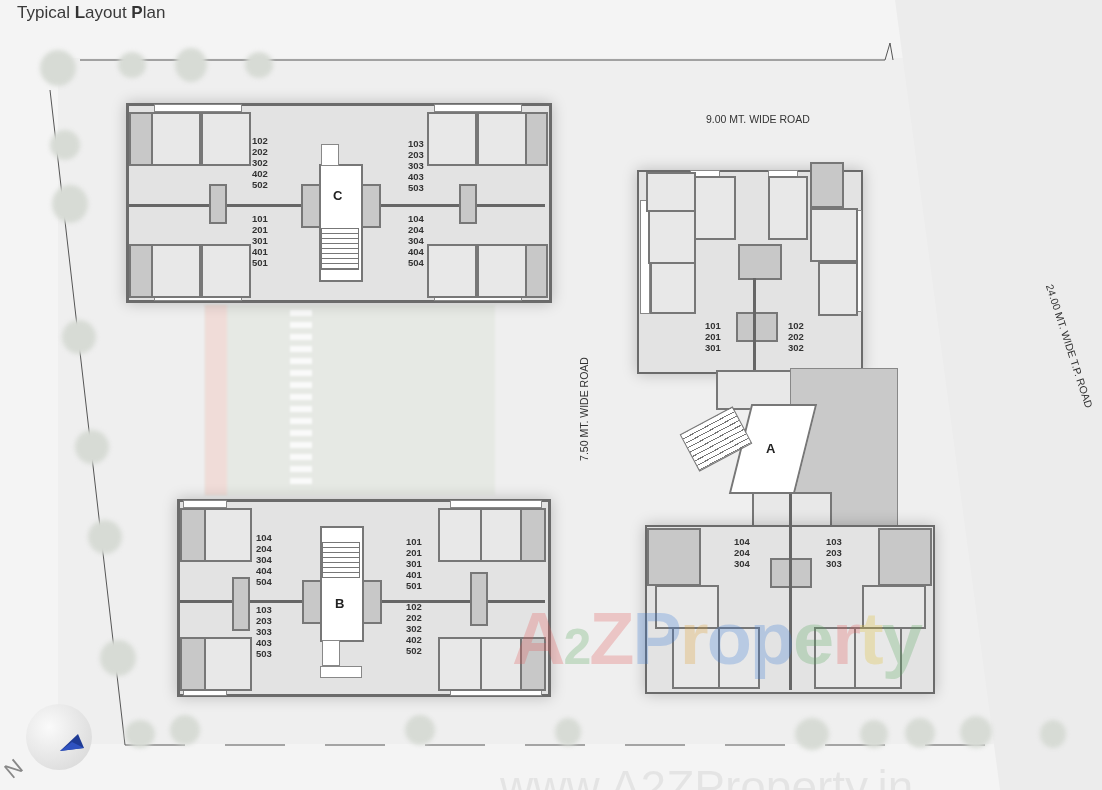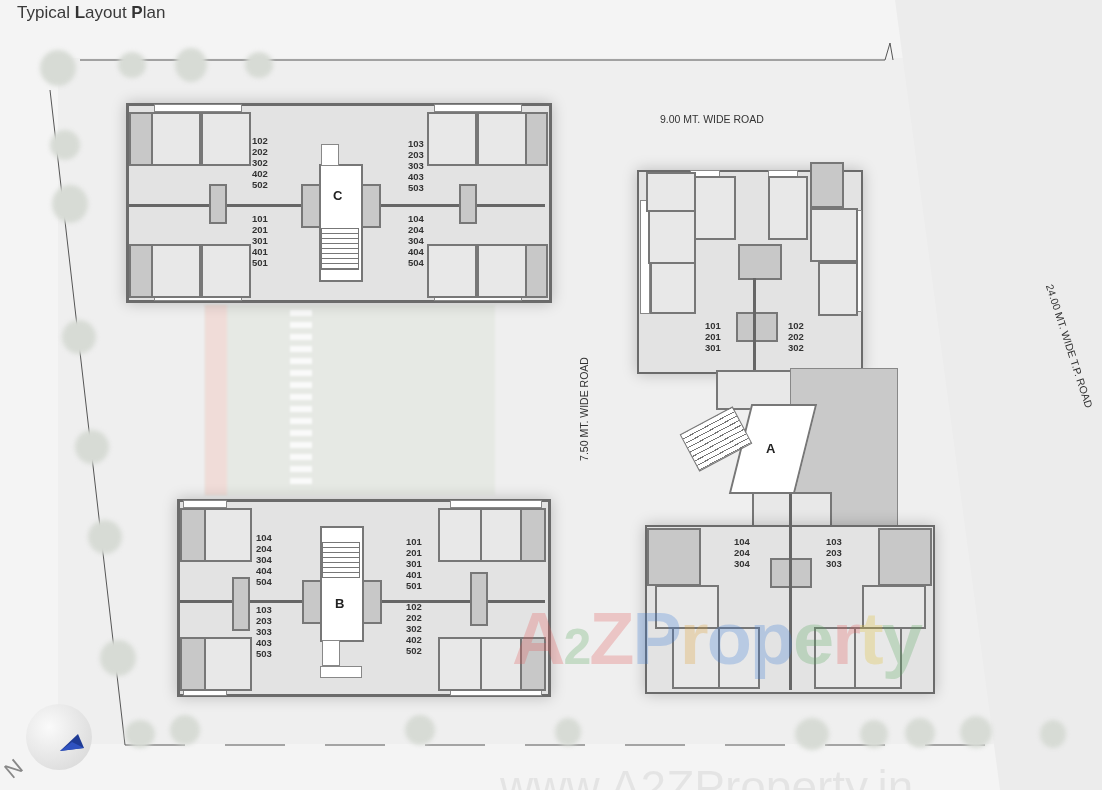--- a/index.html
+++ b/index.html
@@ -230,21 +230,21 @@
   <div>104</div>
     <div>204</div>
     <div>304</div>
 </div>
 <div class="unitnums" style="left:826px;top:536px">
   <div>103</div>
     <div>203</div>
     <div>303</div>
 </div>
 
-<span class="roadtxt" style="left:660px;top:113px">9.00 MT. WIDE ROAD</span>
+<span class="roadtxt" style="left:706px;top:113px">9.00 MT. WIDE ROAD</span>
 <span class="roadtxt" style="left:532px;top:403px;transform:rotate(-90deg)">7.50 MT. WIDE ROAD</span>
 <span class="roadtxt" style="left:1005px;top:340px;transform:rotate(72deg)">24.00 MT. WIDE T.P. ROAD</span>
 
 <div class="wm" style="left:512px;top:596px"><span style="color:#e35b5b">A</span><span style="color:#5aa860;font-size:50px">2</span><span style="color:#e35b5b">Z</span><span style="color:#3f7ed8">P</span><span style="color:#e0a030">r</span><span style="color:#3f7ed8">o</span><span style="color:#3f7ed8">p</span><span style="color:#5aa860">e</span><span style="color:#e35b5b">r</span><span style="color:#e0c030">t</span><span style="color:#5aa860">y</span></div>
 <div class="wm2" style="left:500px;top:760px">www.A2ZProperty.in</div>
 
 <div class="abs compass">
   <svg width="66" height="66">
     <polygon points="34,47 52,30 58,44" fill="#1f3b95"></polygon>
     <polygon points="34,47 46,38 58,44" fill="#2f52c0"></polygon>

